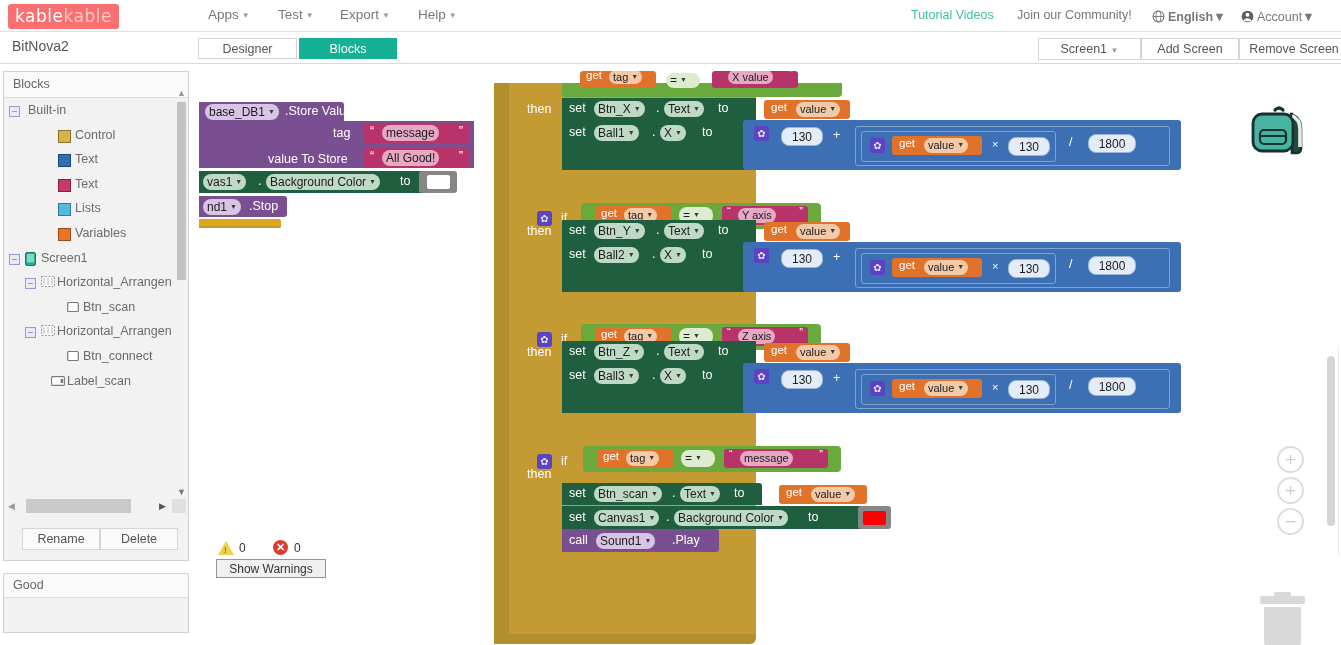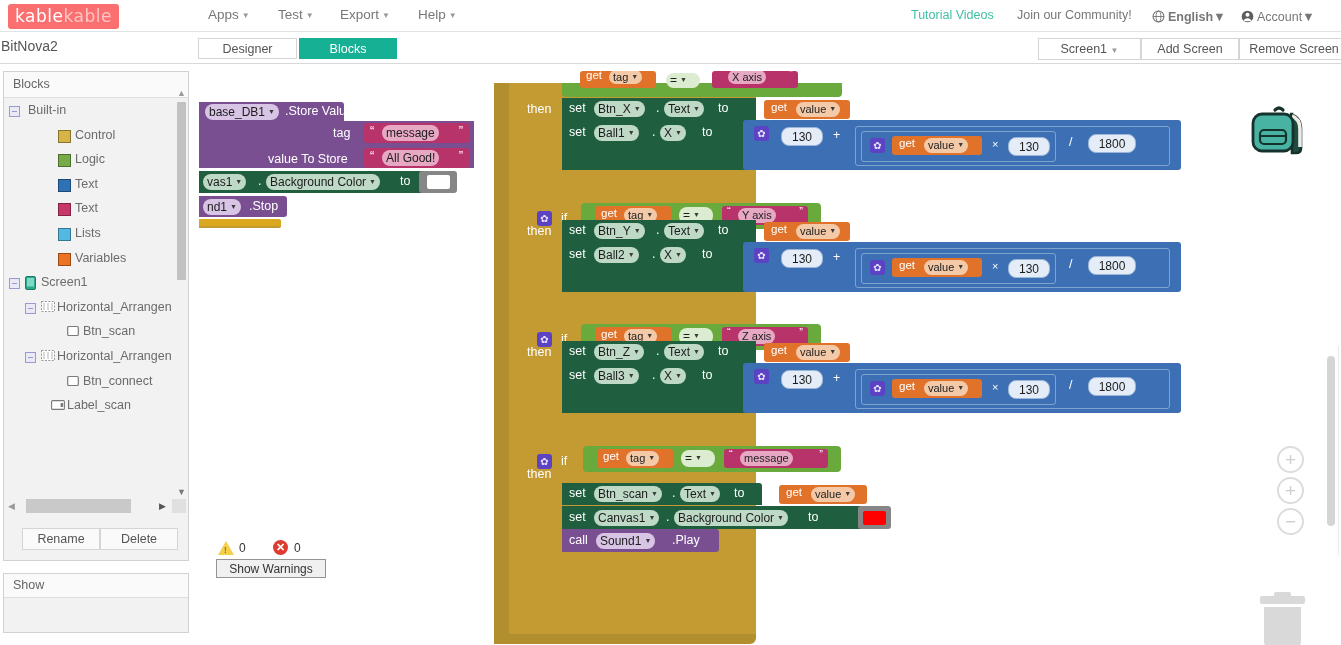--- a/index.html
+++ b/index.html
@@ -34,21 +34,21 @@
     cursor:pointer; white-space:nowrap;
   }
   .navright.teal{ color:#3fbfa4; }
   .gicon{ display:inline-block; width:13px; height:13px; position:relative; top:2px; margin-right:3px;}
 
   
   #projbar{
     position:absolute; left:0; top:32px; width:1341px; height:32px;
     background:#fff; border-bottom:1px solid #d9d9d9;
   }
-  #projname{ position:absolute; left:1px; top:6px; font-size:14px; color:#555;}
+  #projname{ position:absolute; left:12px; top:6px; font-size:14px; color:#555;}
   .tabbtn{
     position:absolute; top:38px; height:21px; line-height:21px;
     text-align:center; font-size:12.5px; cursor:pointer;
     border:1px solid #d5d5d5;
   }
   #tab-designer{ left:198px; width:99px; background:#fff; color:#555; }
   #tab-blocks{ left:299px; width:98px; background:#16b095; color:#fff; border-color:#16b095;}
 
   .rbtn{
     position:absolute; top:38px; height:22px; line-height:20px;
@@ -235,24 +235,20 @@
   <div id="tree">
       <div class="trow">
         <span class="exp" style="left: 5px;">–</span>
         <span class="lbl" style="left: 24px;">Built-in</span>
       </div>
       <div class="trow">
         <span class="sq" style="left: 54px; background: rgb(214, 180, 71);"></span>
         <span class="lbl" style="left: 71px;">Control</span>
       </div>
       <div class="trow">
-        <span class="sq" style="left: 54px; background: rgb(118, 171, 72);"></span>
-        <span class="lbl" style="left: 71px;">Logic</span>
-      </div>
-      <div class="trow">
         <span class="sq" style="left: 54px; background: rgb(47, 113, 181);"></span>
         <span class="lbl" style="left: 71px;">Text</span>
       </div>
       <div class="trow">
         <span class="sq" style="left: 54px; background: rgb(200, 55, 106);"></span>
         <span class="lbl" style="left: 71px;">Text</span>
       </div>
       <div class="trow">
         <span class="sq" style="left: 54px; background: rgb(83, 185, 224);"></span>
         <span class="lbl" style="left: 71px;">Lists</span>
@@ -319,21 +315,21 @@
     <div id="hs-bar"></div>
     <div id="hs-right">▶</div>
     <div id="hs-track"></div>
   </div>
 
   <div class="lbtn" id="btn-rename">Rename</div>
   <div class="lbtn" id="btn-delete">Delete</div>
 </div>
 
 <div id="mediapanel">
-  <div id="media-hdr">Show</div>
+  <div id="media-hdr">Good</div>
 </div>
 
 <div id="workspace">
 
   <div class="blk c-purp" style="left:8px; top:31px; width:145px; height:19px; border-radius:0 3px 0 0;">
     <div class="fld f-purple" style="left:6px; top:2px;"><span>base_DB1</span><span class="dd">▼</span></div>
     <div class="cap" style="left:86px; top:2px;">.Store Value</div>
   </div>
   <div class="blk c-purp" style="left:8px; top:50px; width:275px; height:47px;">
     <div class="cap" style="left:134px; top:5px;">tag</div>
@@ -370,21 +366,21 @@
   <div class="blk c-ctrl2" style="left:318px; top:12px; width:247px; height:551px;"></div>
 
   <div class="blk c-logic" style="left:371px; top:12px; width:280px; height:14px; border-radius:0 0 4px 4px;">
     <div class="blk c-var" style="left:18px; top:-12px; width:76px; height:17px; border-radius:3px;">
       <div class="cap" style="left:6px; top:-2px; font-size:11.5px;">get</div>
       <div class="fld f-light" style="left:29px; top:-1px; height:14px; line-height:14px; font-size:11px;"><span>tag</span><span class="dd">▼</span></div>
     </div>
     <div class="fld f-logic" style="left:104px; top:-10px; width:34px; height:15px; line-height:15px;"><span>=</span><span class="dd">▼</span></div>
     <div class="blk c-text" style="left:150px; top:-12px; width:86px; height:17px; border-radius:3px;">
       <div class="quote" style="left:5px;top:-4px; font-size:11px;">“</div>
-      <div class="fld f-magenta" style="left:16px; top:-1px; height:14px; line-height:14px; font-size:11px;">X axis</div>
+      <div class="fld f-magenta" style="left:16px; top:-1px; height:14px; line-height:14px; font-size:11px;">X value</div>
       <div class="quote" style="right:5px;top:-4px; font-size:11px;">”</div>
     </div>
   </div>
 
   <div class="cap" style="left:336px; top:31px; color:#fff; font-size:12.5px;">then</div>
   <div class="blk c-comp" style="left:371px; top:27px; width:194px; height:72px; border-radius:0 3px 3px 0;"></div>
 
   <div class="blk c-comp" style="left:371px; top:27px; width:194px; height:22px;">
     <div class="cap" style="left:7px; top:3px;">set</div>
     <div class="fld f-green" style="left:32px; top:3px;"><span>Btn_X</span><span class="dd">▼</span></div>

